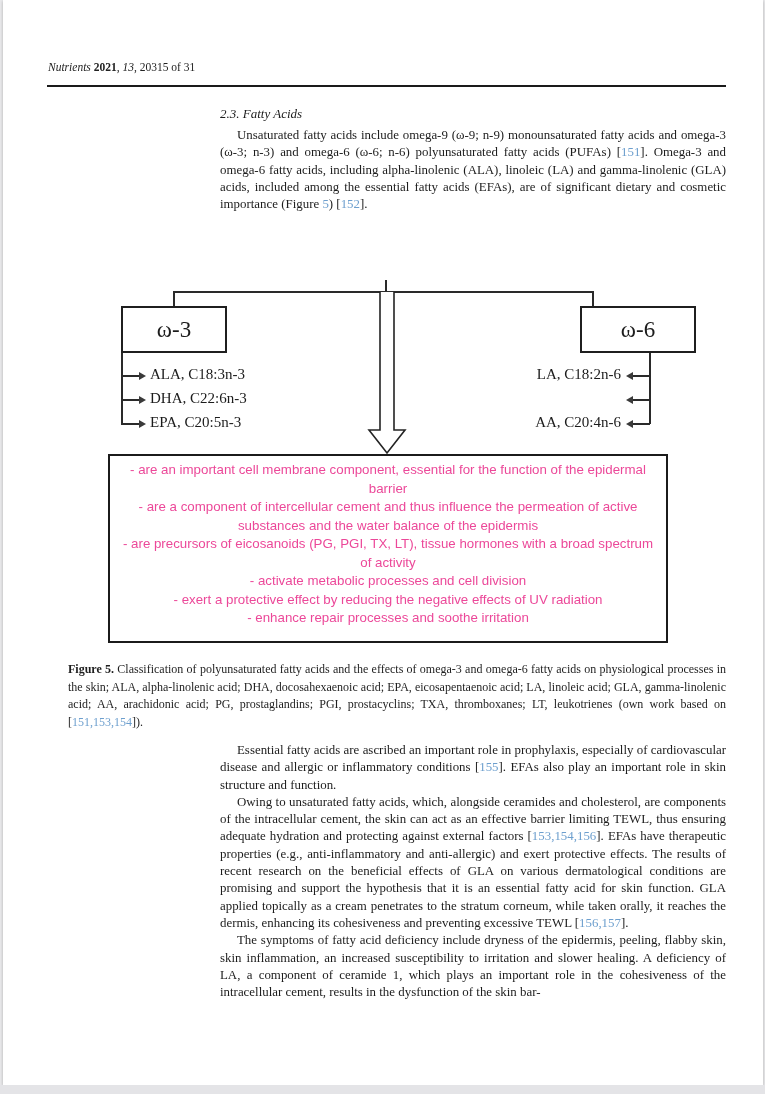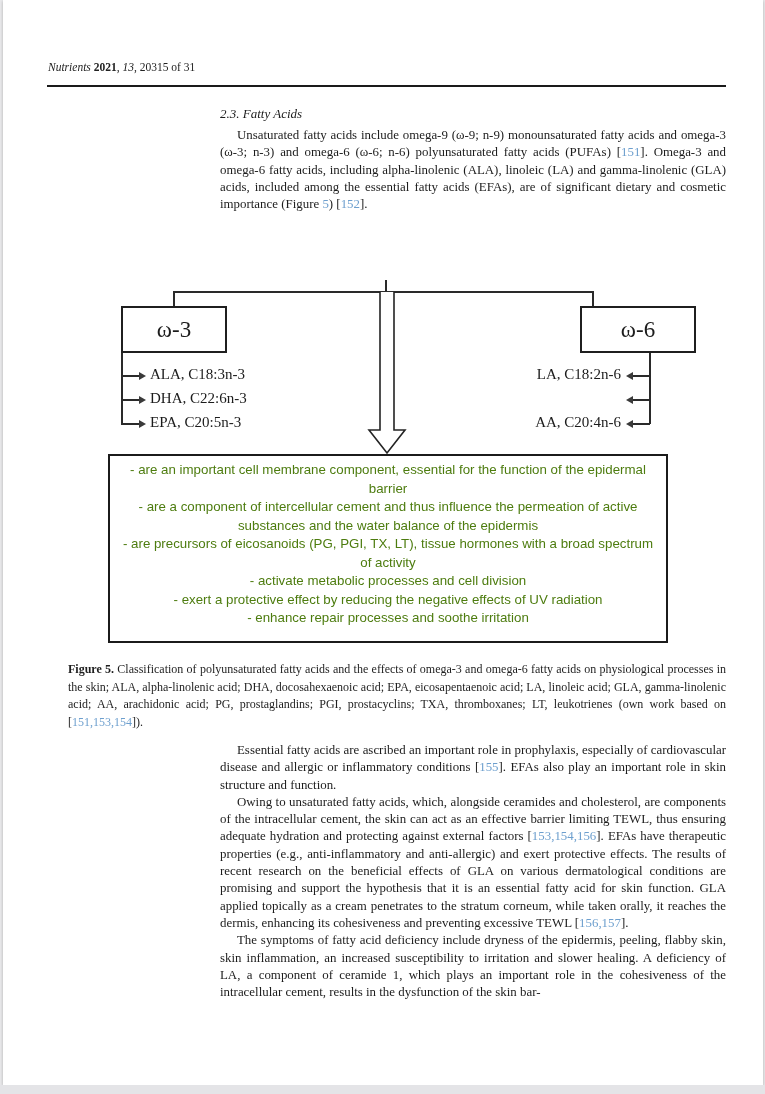--- a/index.html
+++ b/index.html
@@ -45,21 +45,21 @@
            border-bottom:4px solid transparent; border-right:7px solid #3a3a3a; }
 
   
   .fa-item { position:absolute; font-size:15px; color:#1b1b1b; white-space:nowrap; }
   .fa-right { width:198px; text-align:right; }
 
   
   .effects-box { position:absolute; left:105px; top:454px; width:560px; height:189px;
                  border:2.5px solid #1b1b1b; background:#fff; padding:5px 12px;
                  font-family:"Liberation Sans","DejaVu Sans",sans-serif; font-size:13.3px;
-                 line-height:18.5px; color:#4d7c0f; text-align:center; }
+                 line-height:18.5px; color:#ec4899; text-align:center; }
 
   
   .caption { position:absolute; left:65px; top:661px; width:658px; font-size:12px;
              line-height:17.6px; text-align:justify; color:#1e1e1e; }
 
   .down-arrow-svg { position:absolute; left:359px; top:292px; }
   .page-gap { position:absolute; left:0; top:1085px; width:765px; height:9px; background:#e4e4e7; }
 </style>
 </head>
 <body>

